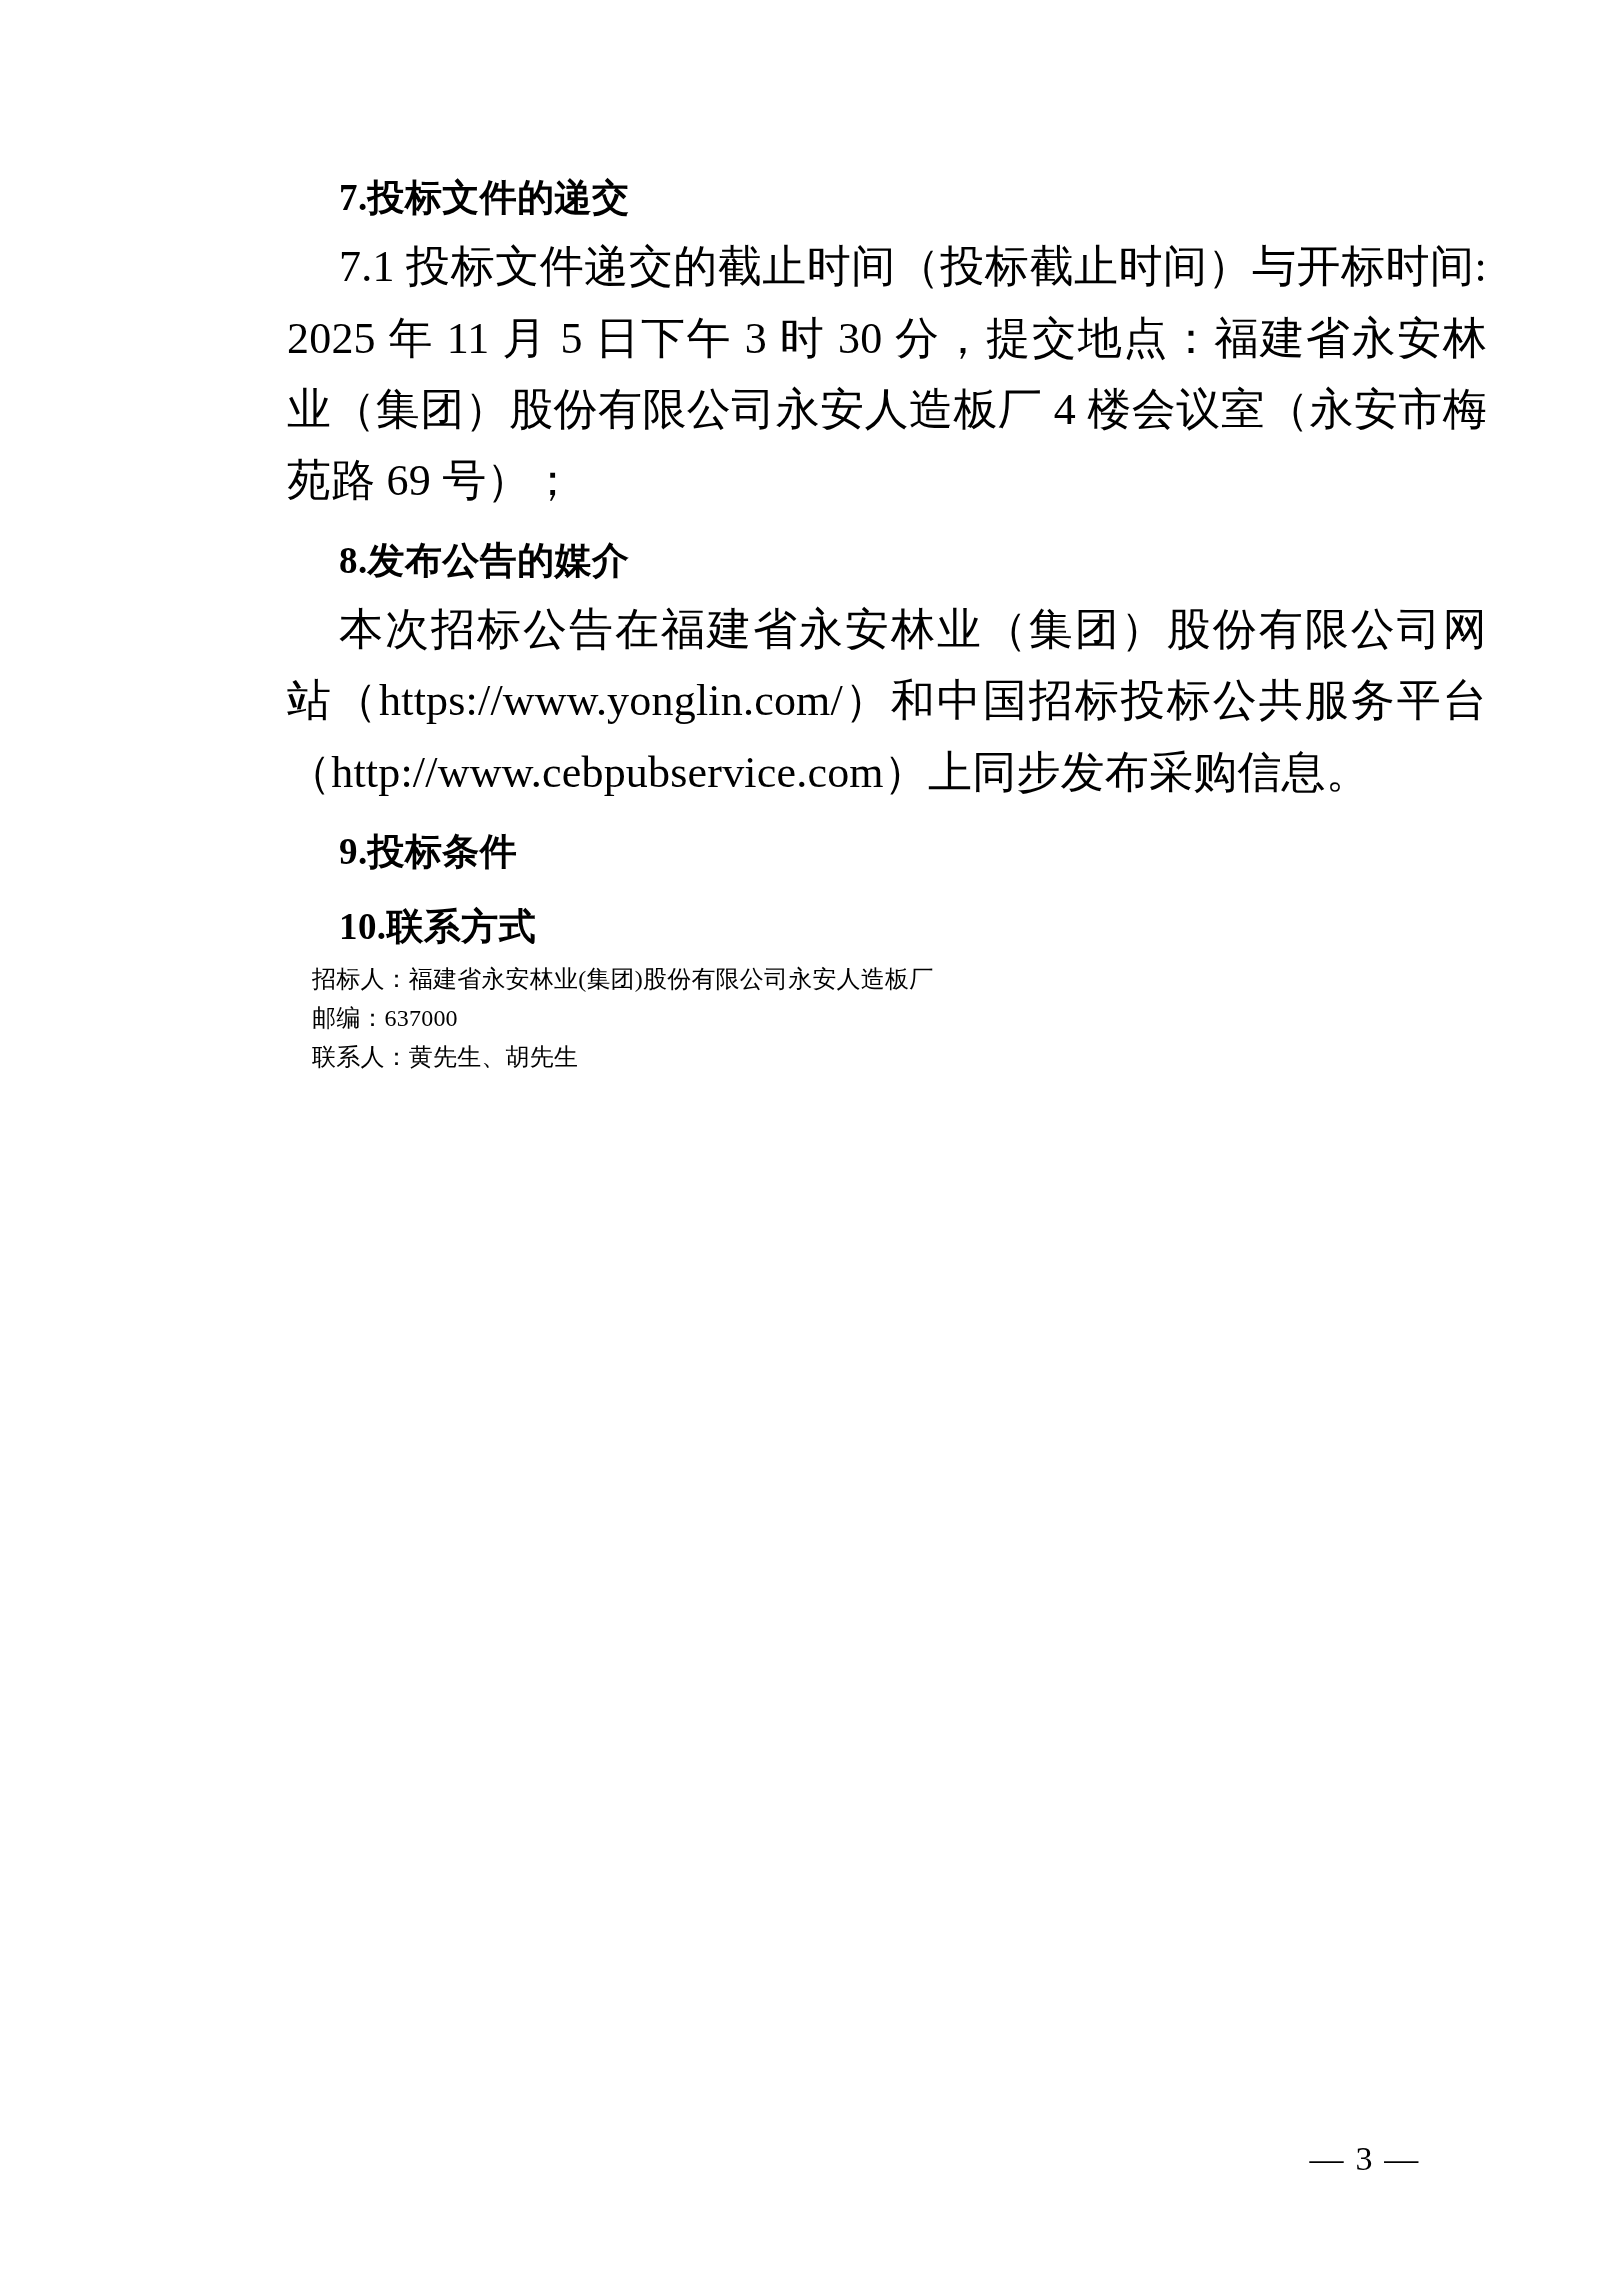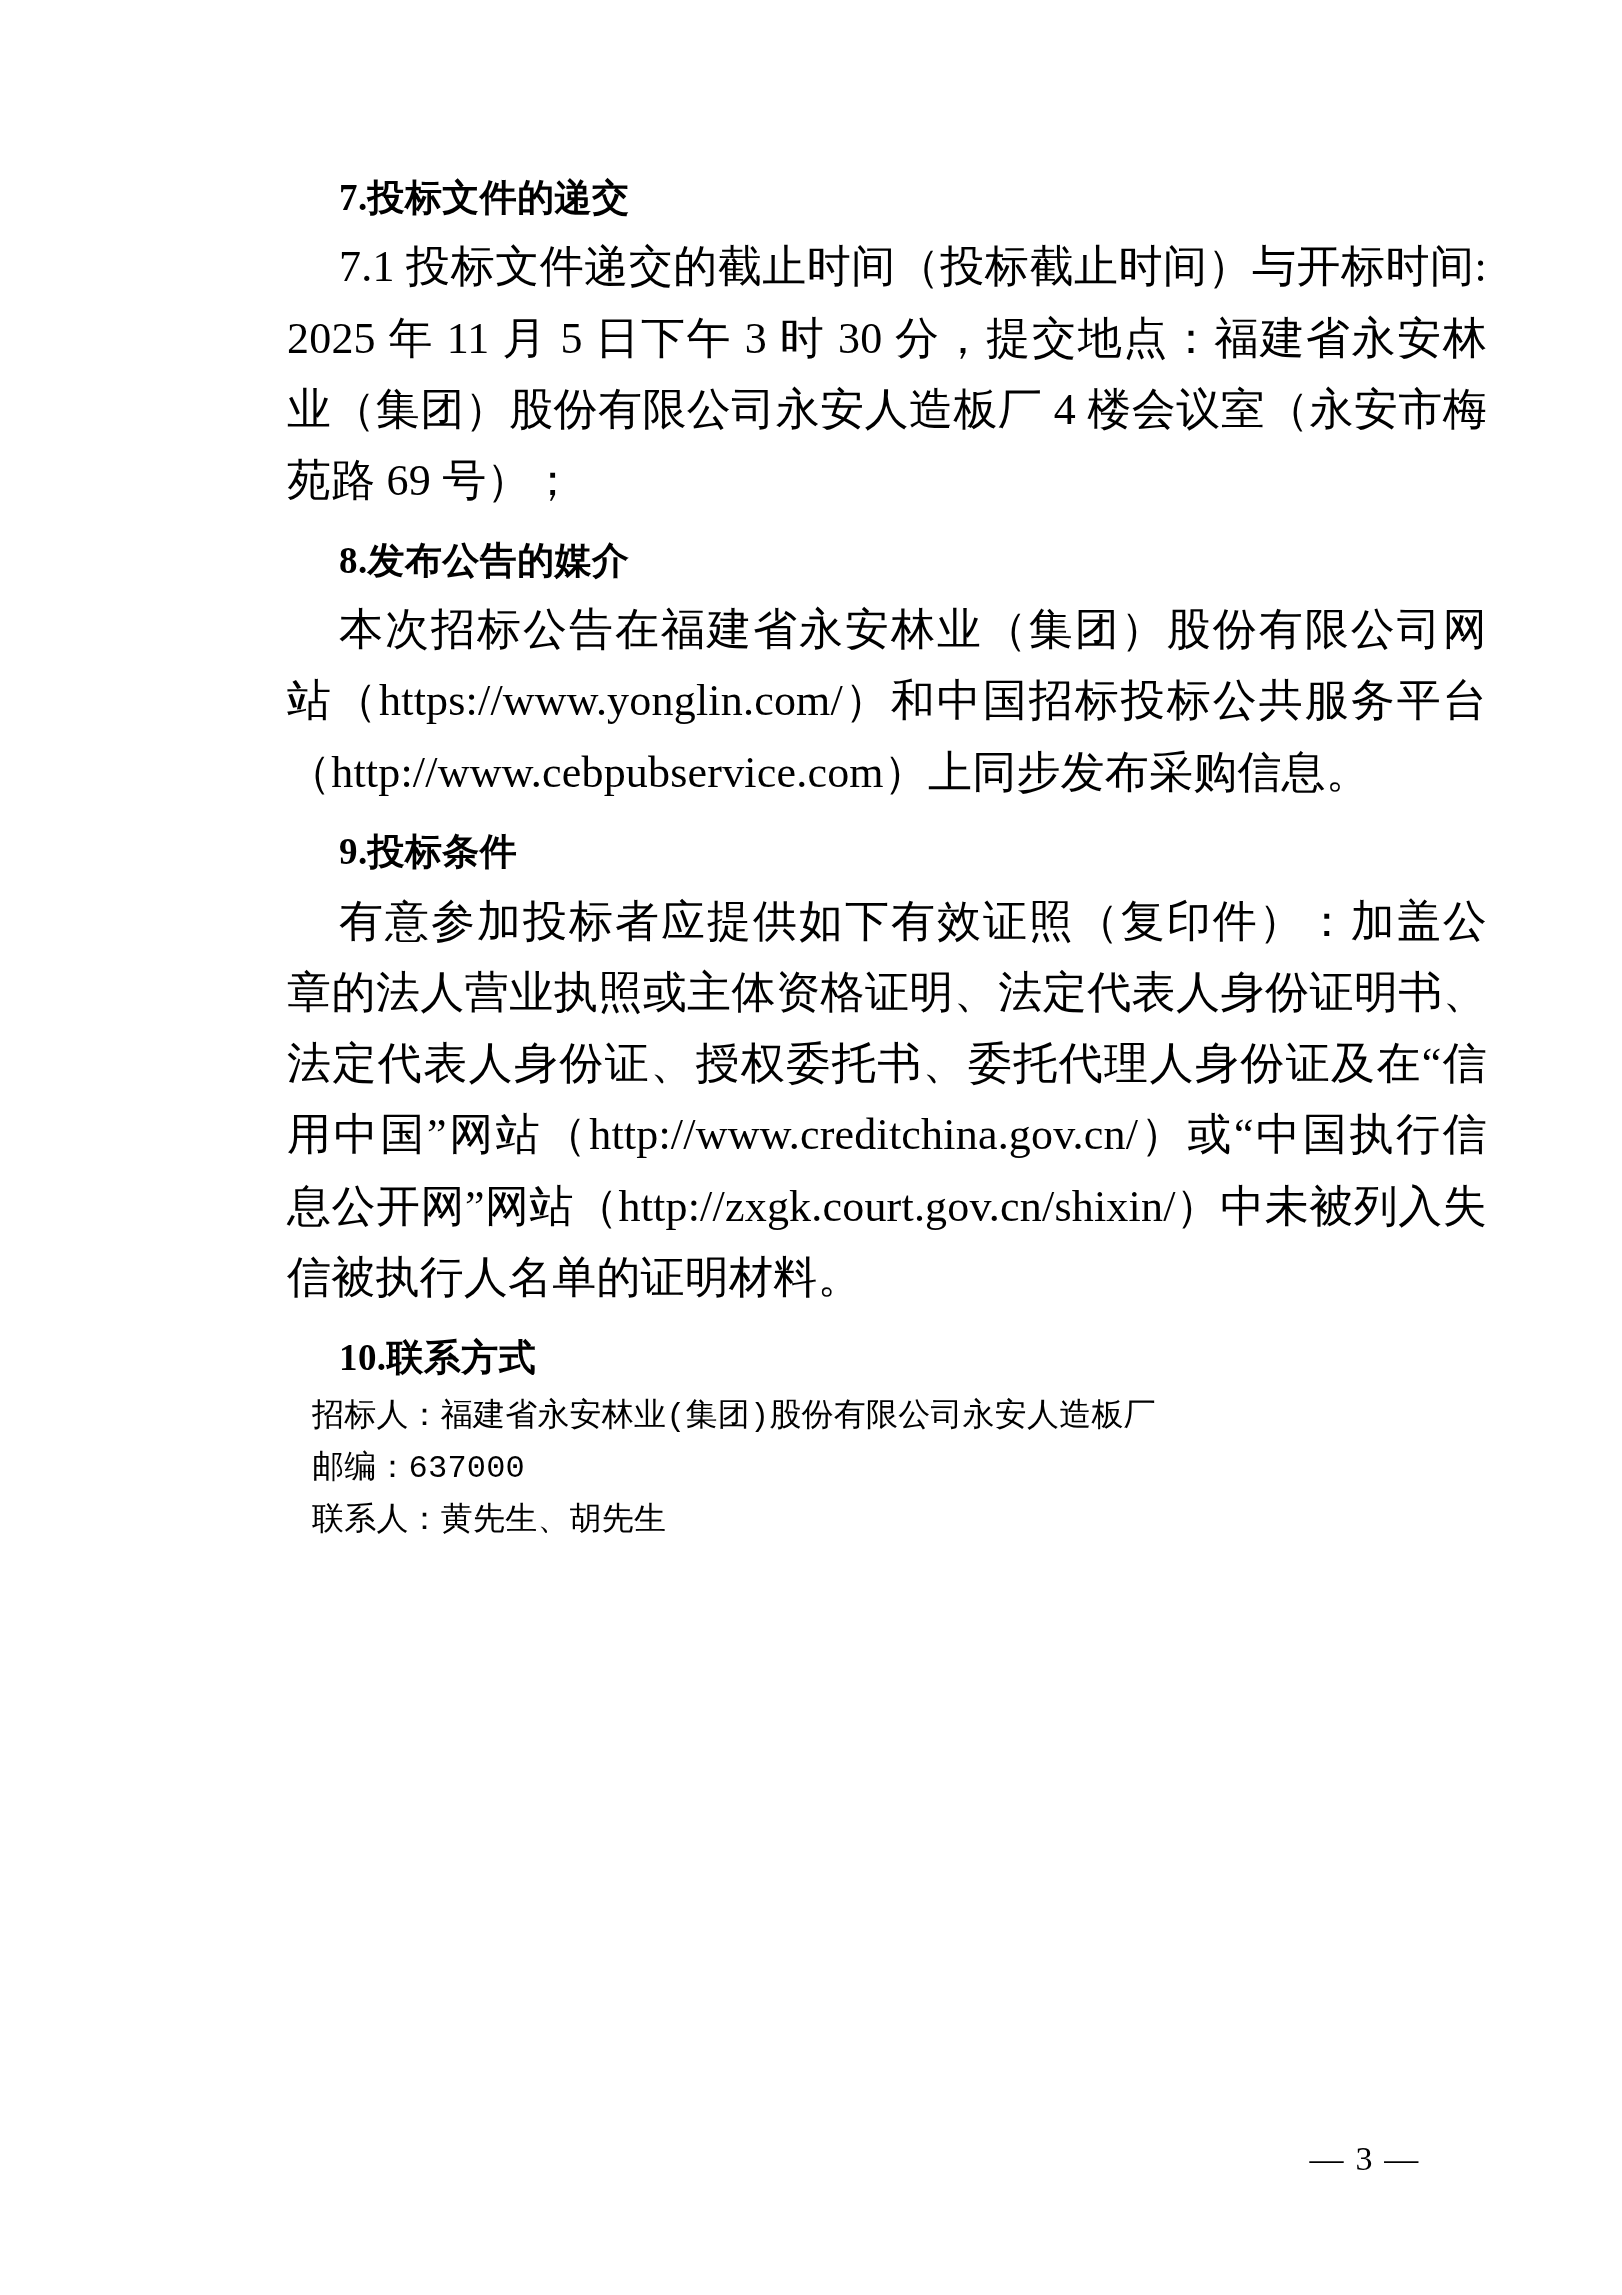--- a/index.html
+++ b/index.html
@@ -32,26 +32,25 @@
   }
   .para {
     font-size: 44px;
     line-height: 1.62;
     margin: 0 0 3.4px 0;
     text-indent: 52px;
     text-align: justify;
     letter-spacing: 0.2px;
   }
   .contact-line {
-    font-size: 32px;
+    font-size: 24px;
     line-height: 1.62;
     margin: 0;
     text-indent: 25px;
     letter-spacing: 0.2px;
-    font-family: Liberation Mono, monospace;
   }
   .block-gap {
     height: 12px;
   }
   .footer {
     position: absolute;
     left: 0;
     right: 0;
     bottom: 117px;
     text-align: right;
@@ -76,21 +75,20 @@
 
     <div>
       <p class="h-title">8.发布公告的媒介</p>
       <p class="para">本次招标公告在福建省永安林业（集团）股份有限公司网站（https://www.yonglin.com/）和中国招标投标公共服务平台（http://www.cebpubservice.com）上同步发布采购信息。</p>
     </div>
 
     <div class="block-gap"></div>
 
     <div>
       <p class="h-title">9.投标条件</p>
-      <p class="para">有意参加投标者应提供如下有效证照（复印件）：加盖公章的法人营业执照或主体资格证明、法定代表人身份证明书、法定代表人身份证、授权委托书、委托代理人身份证及在“信用中国”网站（http://www.creditchina.gov.cn/）或“中国执行信息公开网”网站（http://zxgk.court.gov.cn/shixin/）中未被列入失信被执行人名单的证明材料。</p>
     </div>
 
     <div class="block-gap"></div>
 
     <div>
       <p class="h-title">10.联系方式</p>
       <p class="contact-line">招标人：福建省永安林业(集团)股份有限公司永安人造板厂</p>
       <p class="contact-line">邮编：637000</p>
       <p class="contact-line">联系人：黄先生、胡先生</p>
     </div>

